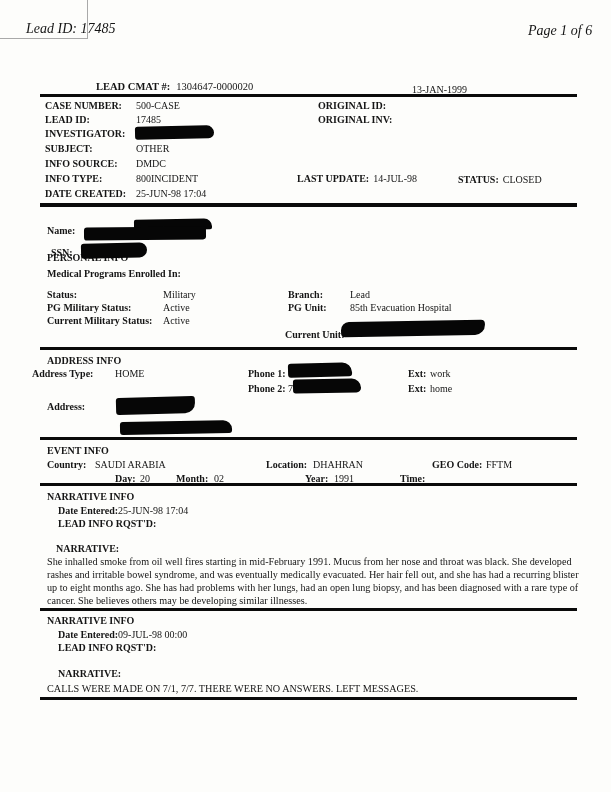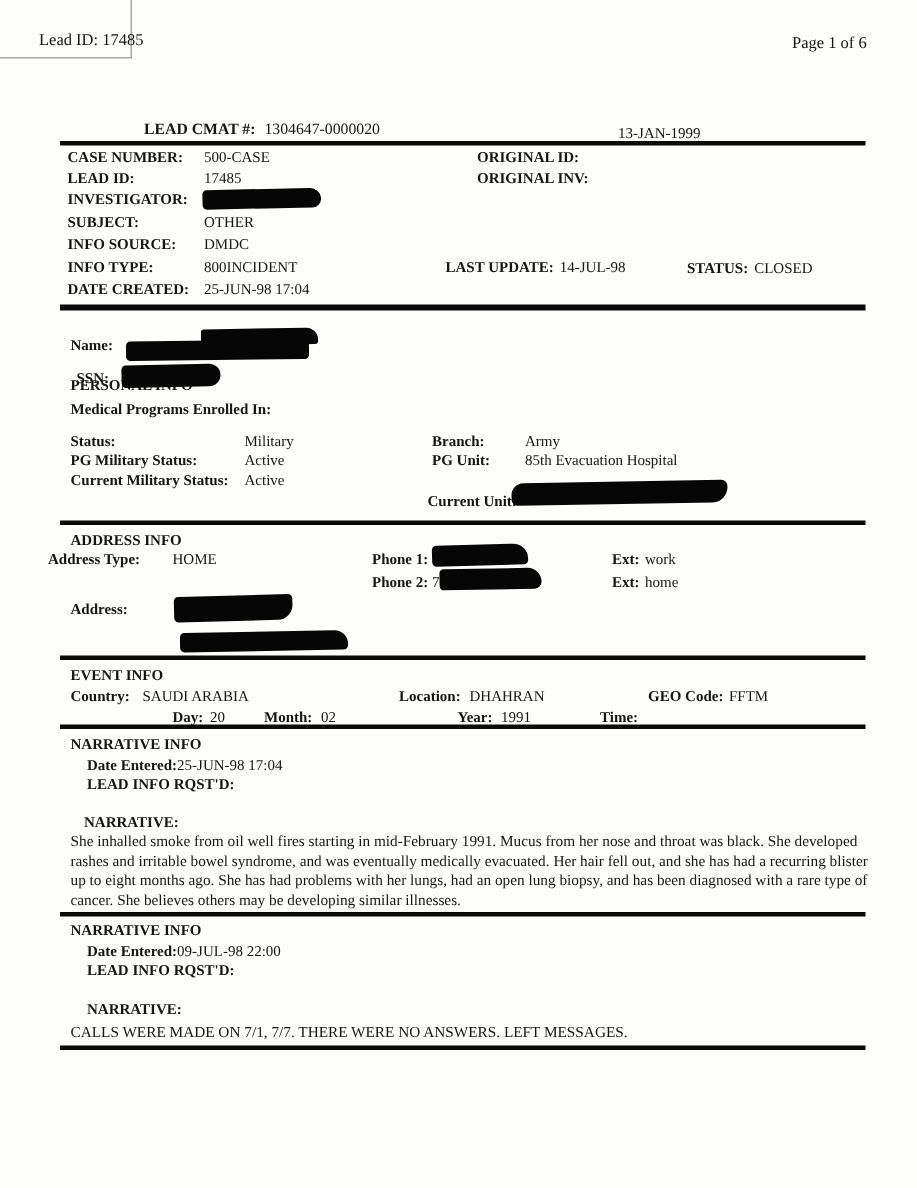--- a/index.html
+++ b/index.html
@@ -4,21 +4,21 @@
 <title>LEAD REPORT</title>
 <style>
   html,body{margin:0;padding:0;background:#ffffff;}
   .page{
     position:relative;width:611px;height:792px;margin:0;
     background:#fdfdfb;overflow:hidden;
     font-family:"Liberation Serif", serif;color:#151515;
   }
   .t{position:absolute;font-size:10px;line-height:1.1;white-space:nowrap;}
   .b{font-weight:bold;}
-  .sm{font-size:11px;}
+  .sm{font-size:14px;font-style:italic;}
   .pair .gap{display:inline-block;width:6px;}
   .hr{position:absolute;left:40px;width:537px;background:#0a0a0a;}
   .redact{position:absolute;background:#060606;}
   .title{
     position:absolute;left:0;width:611px;text-align:center;
     font-size:15px;font-weight:bold;letter-spacing:.8px;
   }
   .para{
     position:absolute;font-size:10.2px;line-height:13px;white-space:normal;
   }
@@ -78,21 +78,21 @@
   <div class="redact" style="left:84px;top:227px;width:122px;height:13px;border-radius:3px;transform:rotate(-0.6deg);"></div>
 
   <span class="t b" style="left:51px;top:247px;">SSN:</span>
   <div class="redact" style="left:81px;top:243px;width:66px;height:15px;border-radius:4px 10px 10px 4px;transform:rotate(-1.3deg);"></div>
 
   <span class="t b" style="left:47px;top:268px;">Medical  Programs Enrolled In:</span>
 
   <span class="t b" style="left:47px;top:289px;">Status:</span>
   <span class="t" style="left:163px;top:289px;">Military</span>
   <span class="t b" style="left:288px;top:289px;">Branch:</span>
-  <span class="t" style="left:350px;top:289px;">Army</span>
+  <span class="t" style="left:350px;top:289px;">Lead</span>
 
   <span class="t b" style="left:47px;top:302px;">PG Military Status:</span>
   <span class="t" style="left:163px;top:302px;">Active</span>
   <span class="t b" style="left:288px;top:302px;">PG Unit:</span>
   <span class="t" style="left:350px;top:302px;">85th Evacuation Hospital</span>
 
   <span class="t b" style="left:47px;top:315px;">Current Military Status:</span>
   <span class="t" style="left:163px;top:315px;">Active</span>
 
   <span class="t b" style="left:285px;top:329px;">Current Unit:</span>
@@ -145,21 +145,21 @@
     <span class="b">Date Entered:</span><span>25-JUN-98 17:04</span>
   </span>
   <span class="t b" style="left:58px;top:518px;">LEAD INFO RQST'D:</span>
   <span class="t b" style="left:56px;top:543px;">NARRATIVE:</span>
   <div class="para" style="left:47px;top:555px;width:536px;">She inhalled smoke from oil well fires starting in mid-February 1991.  Mucus from her nose and throat was black.  She developed rashes and irritable bowel syndrome, and was eventually medically evacuated.  Her hair fell out, and she has had a recurring blister up to eight months ago.  She has had problems with her lungs, had an open lung biopsy, and has been diagnosed with a rare type of cancer.  She believes others may be developing similar illnesses.</div>
 
   <div class="hr" style="top:608px;height:3px;"></div>
 
   <span class="t b" style="left:47px;top:615px;">NARRATIVE INFO</span>
   <span class="t pair" style="left:58px;top:629px;">
-    <span class="b">Date Entered:</span><span>09-JUL-98 22:00</span>
+    <span class="b">Date Entered:</span><span>09-JUL-98 00:00</span>
   </span>
   <span class="t b" style="left:58px;top:642px;">LEAD INFO RQST'D:</span>
   <span class="t b" style="left:58px;top:668px;">NARRATIVE:</span>
   <div class="para" style="left:47px;top:682px;width:536px;">CALLS WERE MADE ON 7/1, 7/7.  THERE WERE NO ANSWERS. LEFT MESSAGES.</div>
 
   <div class="hr" style="top:697px;height:3px;"></div>
 
 </div>
 
 </body></html>

